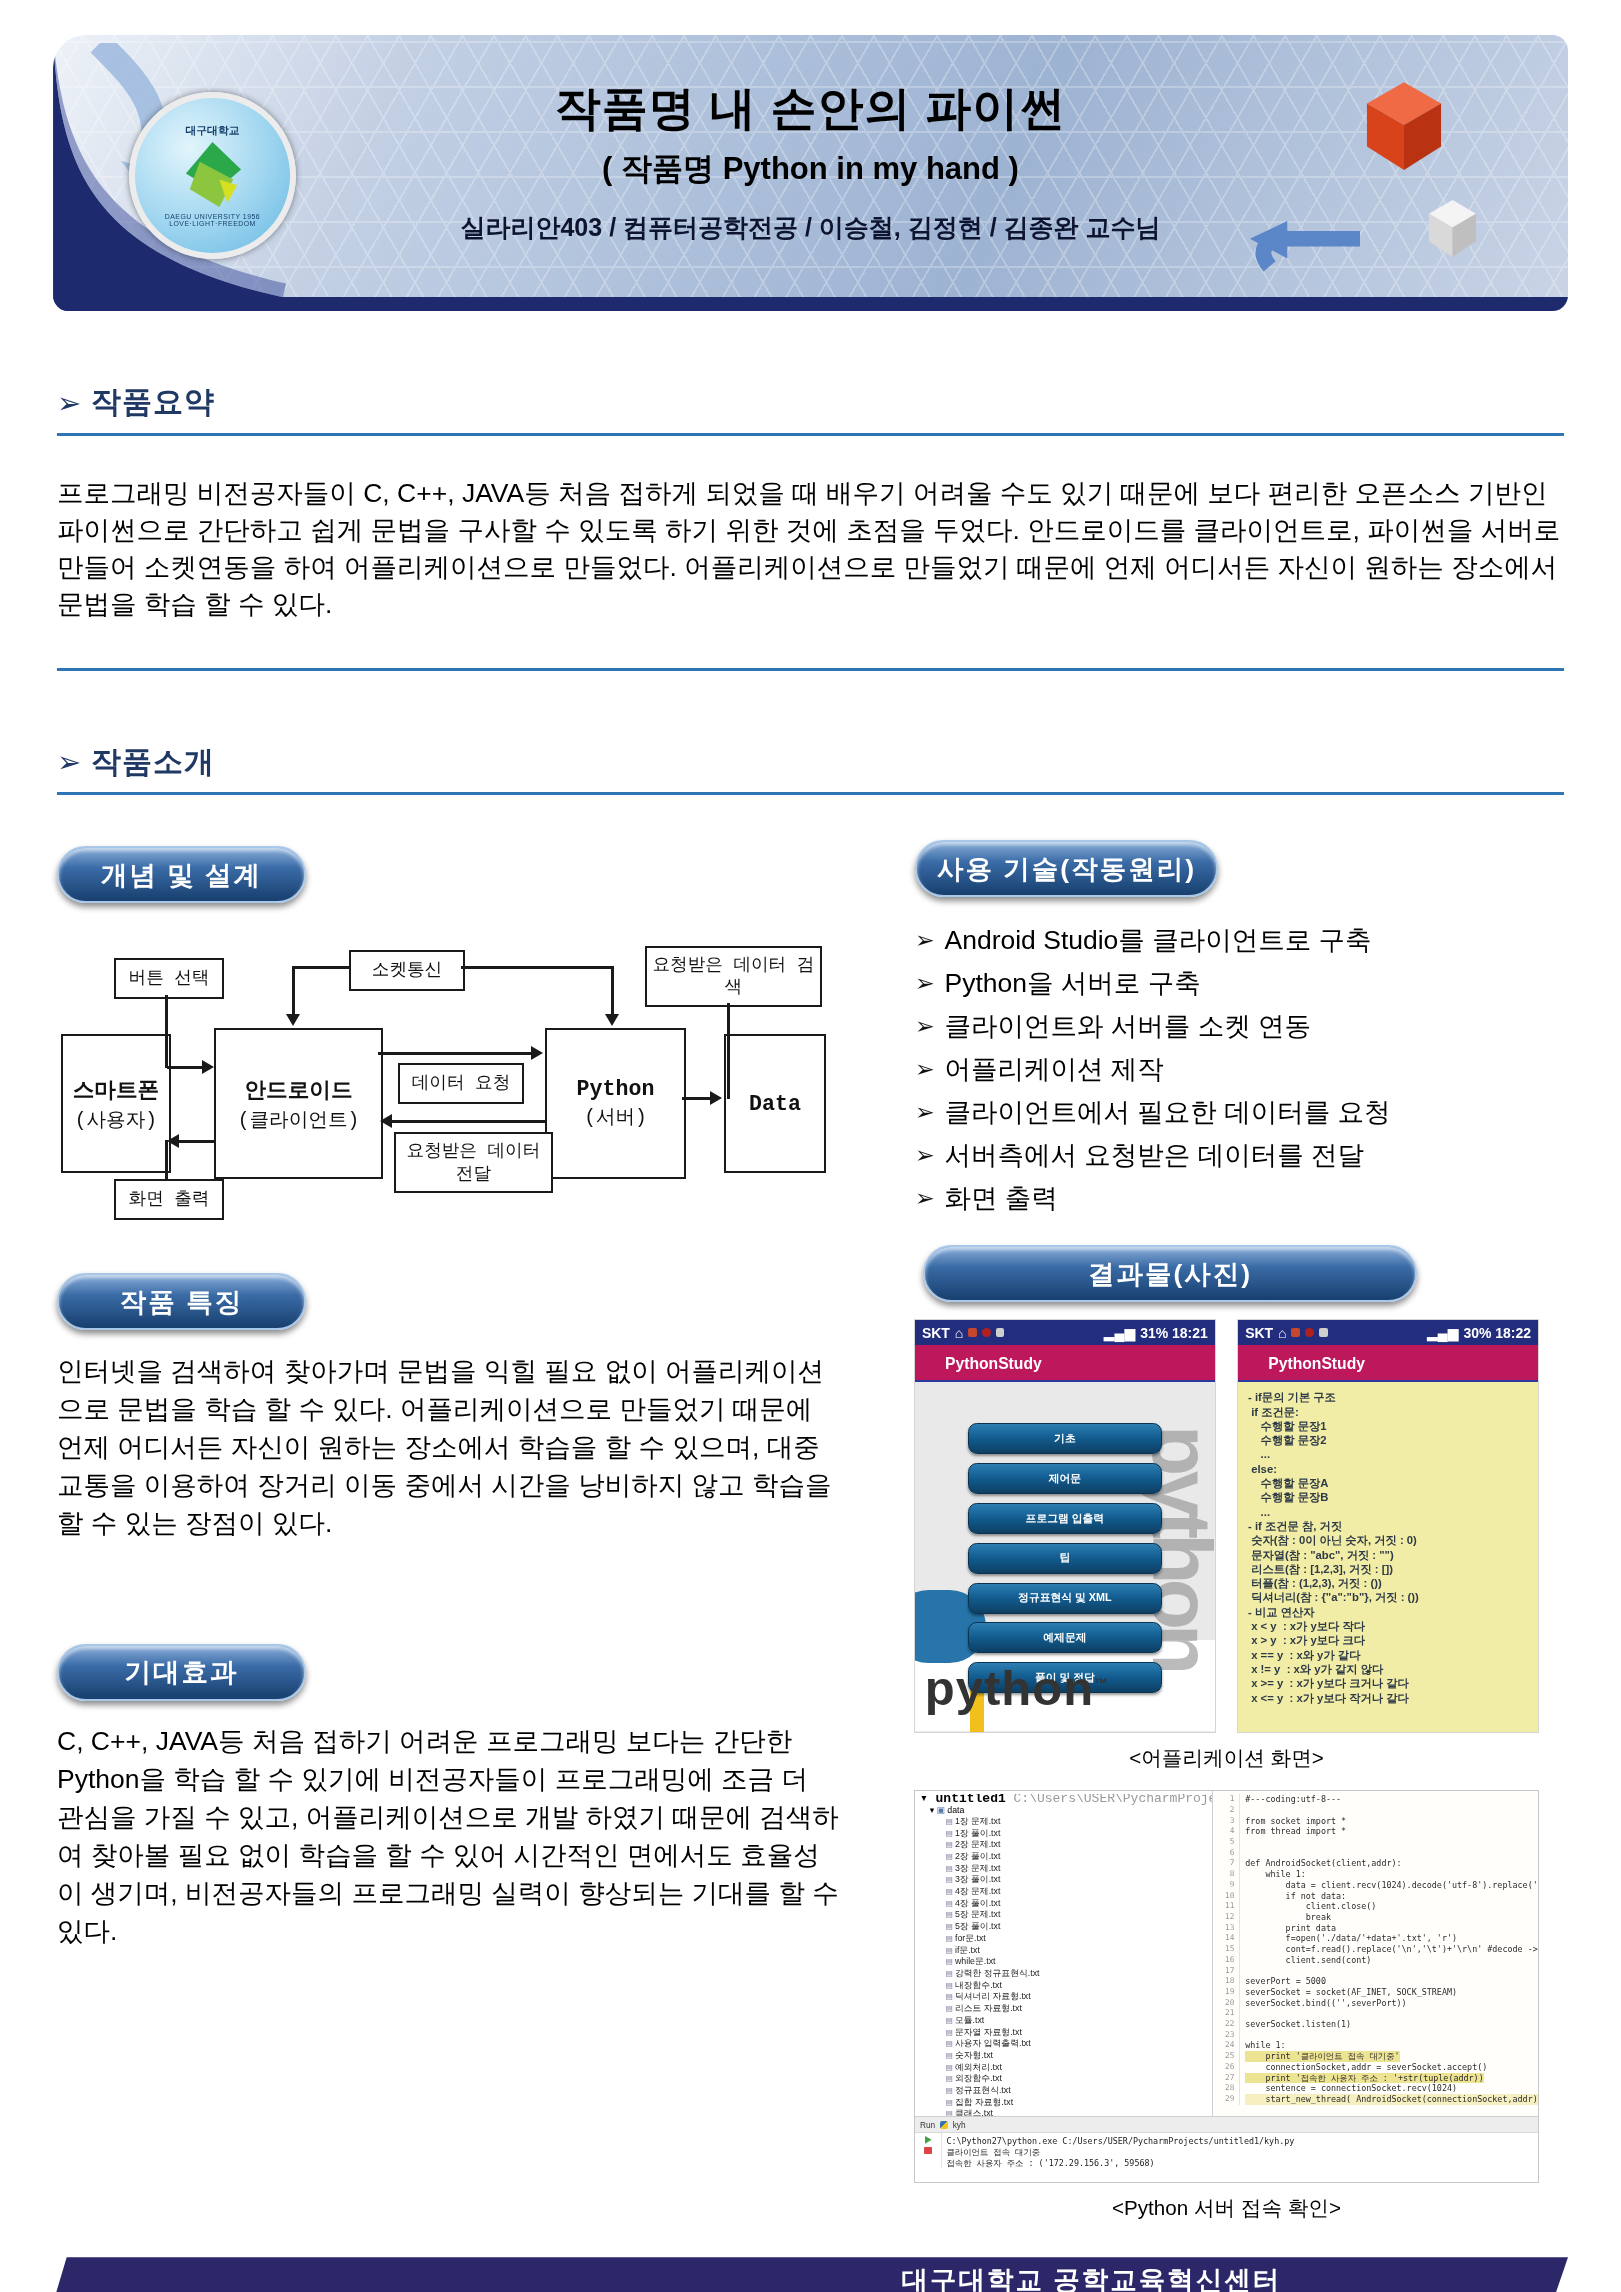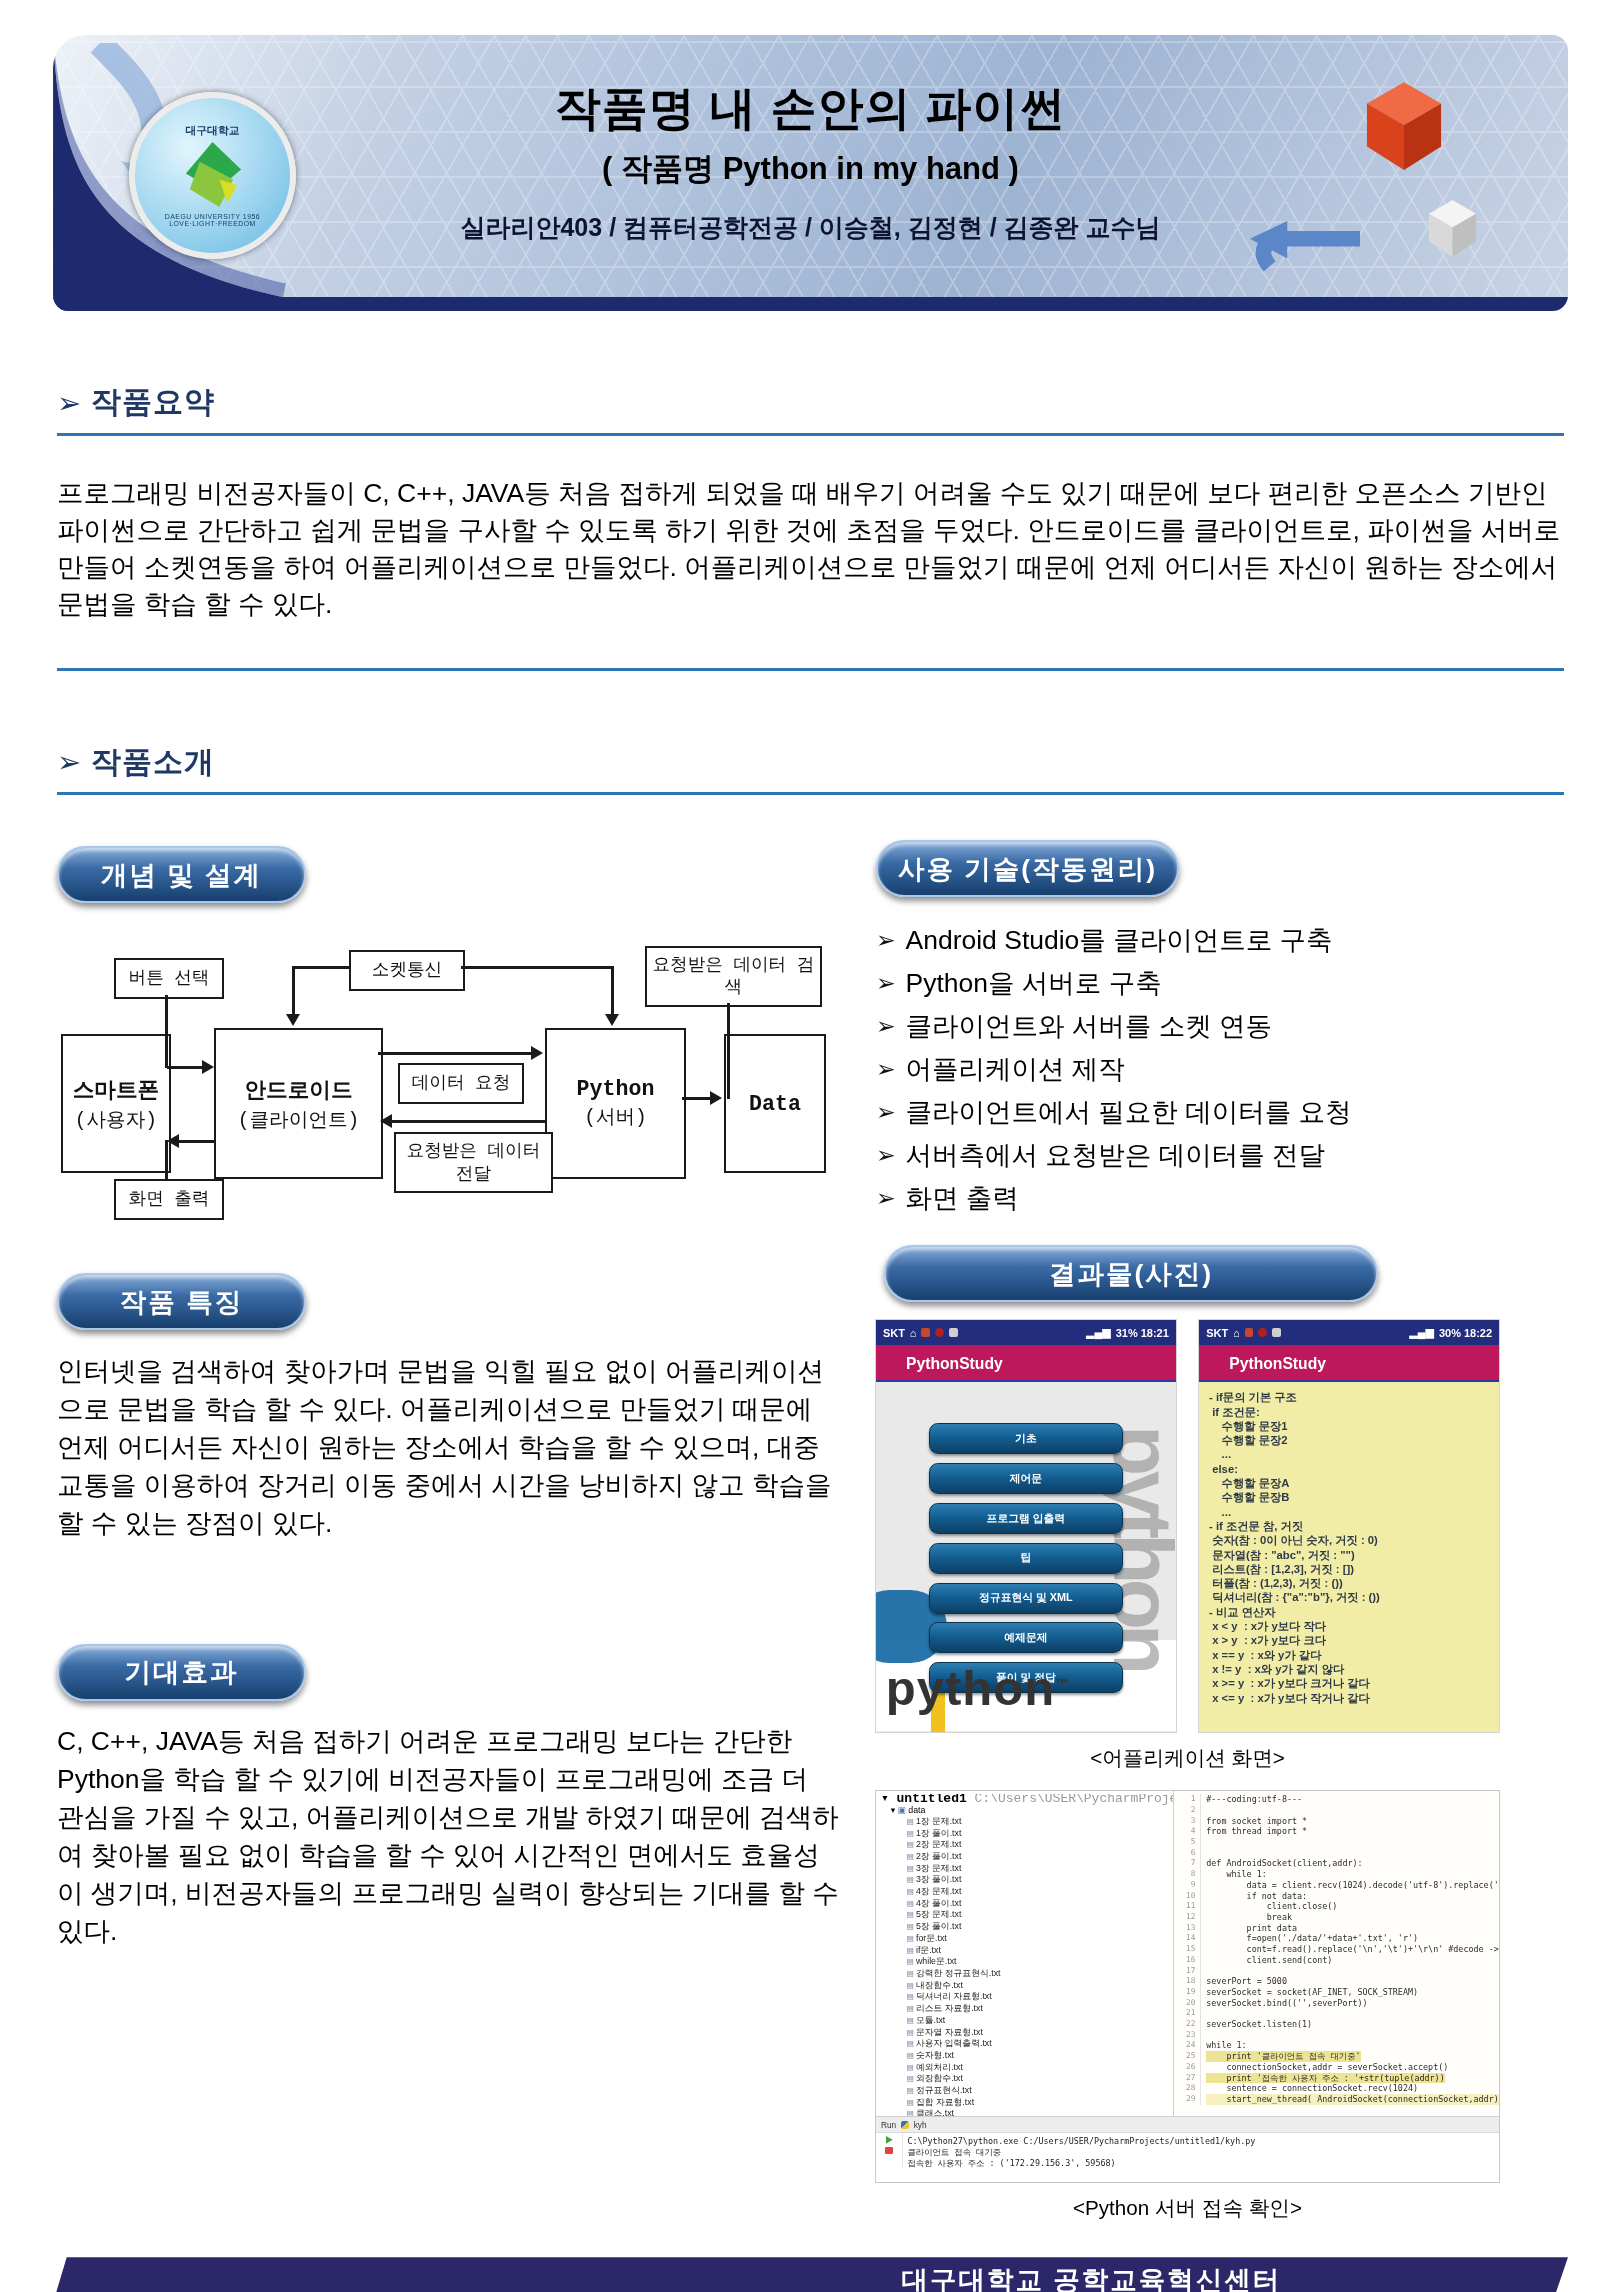--- a/index.html
+++ b/index.html
@@ -31,21 +31,21 @@
   .blue-arrow{right:206px;top:184px;}
 
   
   .content{padding:0 57px;}
   .sec-head{display:flex;align-items:center;gap:9.8px;margin-top:71px;padding-bottom:9.8px;border-bottom:3.9px solid #2e75b6;}
   .sec-head .mk{font-size:29px;color:#1f3864;font-weight:bold;}
   .sec-head .tx{font-size:30px;color:#1f3864;font-weight:bold;letter-spacing:1px;}
   .para{font-size:26.5px;line-height:37px;color:#000;margin-top:39px;}
   .thin-line{height:2.9px;background:#2e75b6;margin-top:45px;}
 
-  .cols{display:flex;gap:35px;margin-top:33px;align-items:flex-start;}
+  .cols{display:flex;gap:74px;margin-top:33px;align-items:flex-start;}
   .col-l{width:784px;flex:0 0 784px;}
   .col-r{width:623px;flex:0 0 623px;}
 
   .pill{height:53px;border-radius:29px;display:flex;align-items:center;justify-content:center;
     background:linear-gradient(180deg,#89add9 0%,#3a6ba6 38%,#173f6e 100%);
     border:2px solid #a9c7e8;box-shadow:0 3.9px 6.9px rgba(0,0,0,.45), inset 0 2.9px 3.9px rgba(255,255,255,.55);
     color:#fff;font-size:26.5px;font-weight:bold;letter-spacing:2px;}
   .pill.w250{width:245px;} .pill.w305{width:299px;} .pill.w500{width:490px;}
 
   
@@ -61,21 +61,21 @@
   .ah-d{border-left:7.8px solid transparent;border-right:7.8px solid transparent;border-top:12.7px solid #1a1a1a;}
 
   
   .blist{margin-top:21.6px;}
   .blist .bi{display:flex;gap:9.8px;font-size:26.5px;line-height:43px;color:#000;}
   .blist .bm{color:#111;font-size:23.5px;}
 
   
   .phones{display:flex;gap:23.5px;margin-top:17.6px;}
   .phone{width:300px;height:412px;background:#ededed;position:relative;overflow:hidden;box-shadow:0 0 0 1px #d5d5d5;}
-  .pstatus{height:25.5px;background:#232d7d;color:#fff;font-size:11px;display:flex;align-items:center;justify-content:space-between;padding:0 6.9px;}
+  .pstatus{height:25.5px;background:#232d7d;color:#fff;font-size:14px;display:flex;align-items:center;justify-content:space-between;padding:0 6.9px;}
   .pstatus .sl{display:flex;gap:4.9px;align-items:center;font-weight:bold;}
   .pstatus .chip{width:8.8px;height:8.8px;border-radius:2px;display:inline-block;}
   .pbar{height:37px;background:#be185d;color:#fff;font-size:15.7px;font-weight:bold;display:flex;align-items:center;padding-left:30px;box-shadow:inset 0 -2px 0 #2c3a9e;}
   .p1body{position:relative;height:349px;background:linear-gradient(180deg,#e9e9e9 0%,#e9e9e9 74%,#ffffff 74%,#ffffff 100%);}
   .wm-v{position:absolute;right:-5.9px;top:43px;writing-mode:vertical-rl;font-size:84px;font-weight:bold;color:#8f8f8f;opacity:.6;letter-spacing:-5.9px;line-height:78px;}
   .blue-blob{position:absolute;left:-23.5px;top:208px;width:94px;height:73px;background:#1b6ea5;border-radius:37px;opacity:.95;}
   .yellow-bit{position:absolute;left:55px;top:286px;width:13.7px;height:73px;background:#f2c01d;}
   .pbtns{position:relative;display:flex;flex-direction:column;align-items:center;gap:8.8px;padding-top:41px;}
   .pbtn{width:192px;height:29px;border-radius:8.8px;background:linear-gradient(180deg,#2f7fb2 0%,#135e92 45%,#0d3f63 100%);
     border:1px solid #0a3350;color:#fff;font-size:10.8px;font-weight:bold;display:flex;align-items:center;justify-content:center;box-shadow:0 2px 2.9px rgba(0,0,0,.4);}

